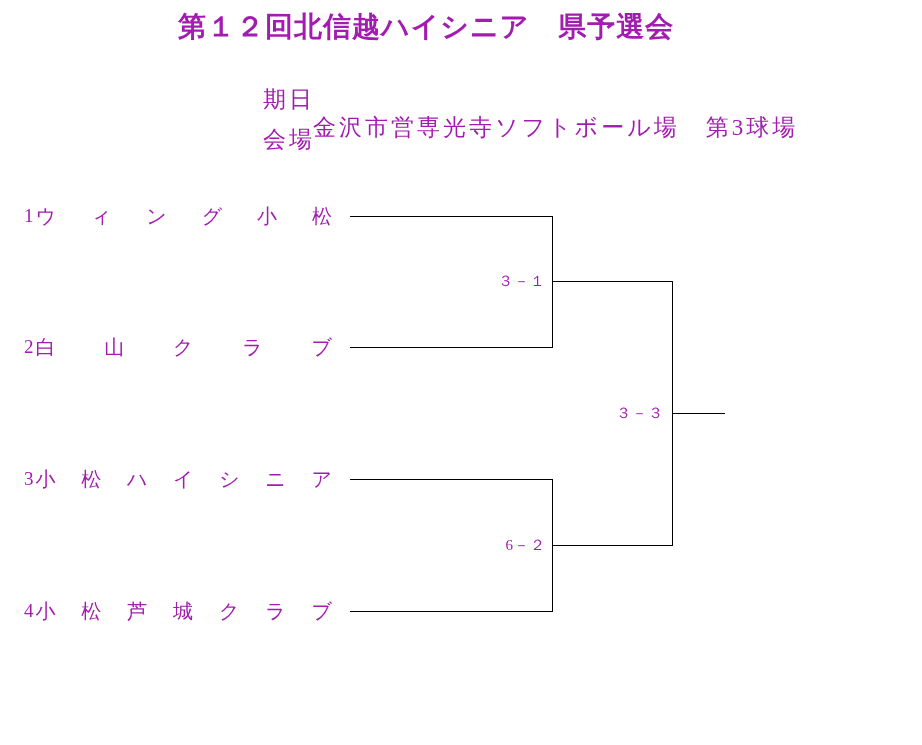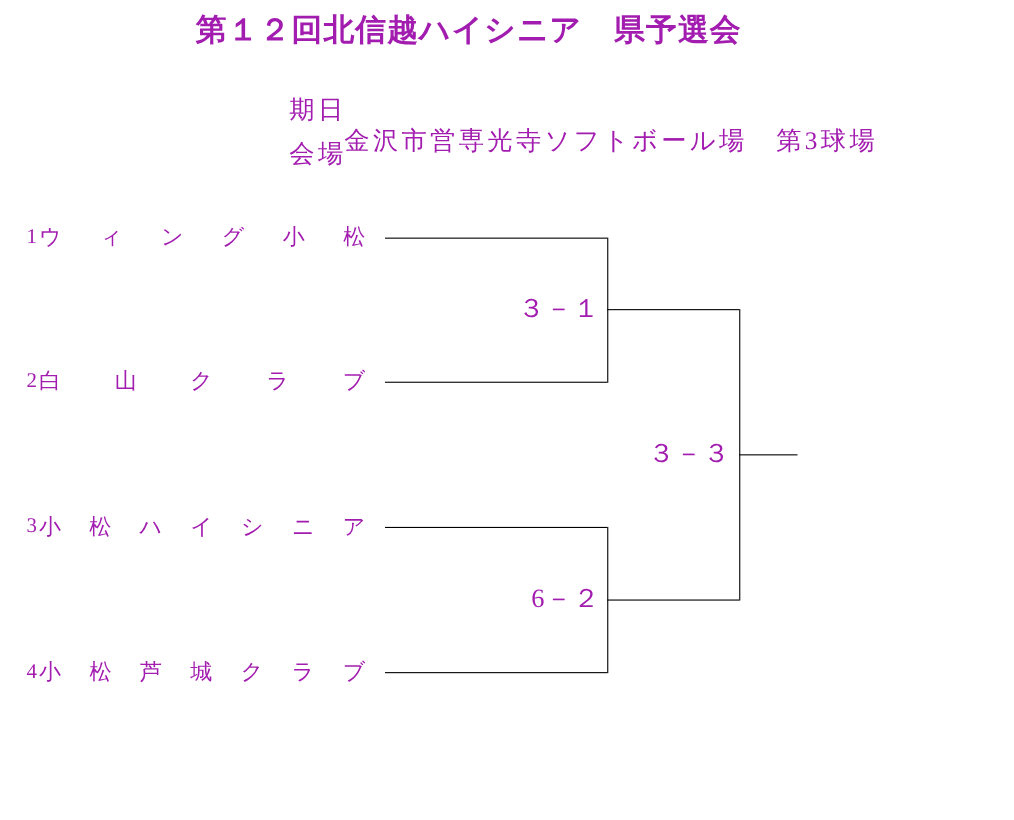--- a/index.html
+++ b/index.html
@@ -51,21 +51,21 @@
   }
   .team-1 { top: 203px; }
   .team-2 { top: 334px; }
   .team-3 { top: 466px; }
   .team-4 { top: 598px; }
 
   .bline { position: absolute; background: #000; }
 
   .score {
     position: absolute;
-    font-size: 24px;
+    font-size: 15px;
     line-height: 26px;
     letter-spacing: 1px;
     text-align: right;
     white-space: nowrap;
   }
   .score-1     { left: 440px; top: 268px; width: 106px; }
   .score-2     { left: 440px; top: 532px; width: 106px; }
   .score-final { left: 558px; top: 400px; width: 106px; text-align: right; }
 </style>
 </head>

